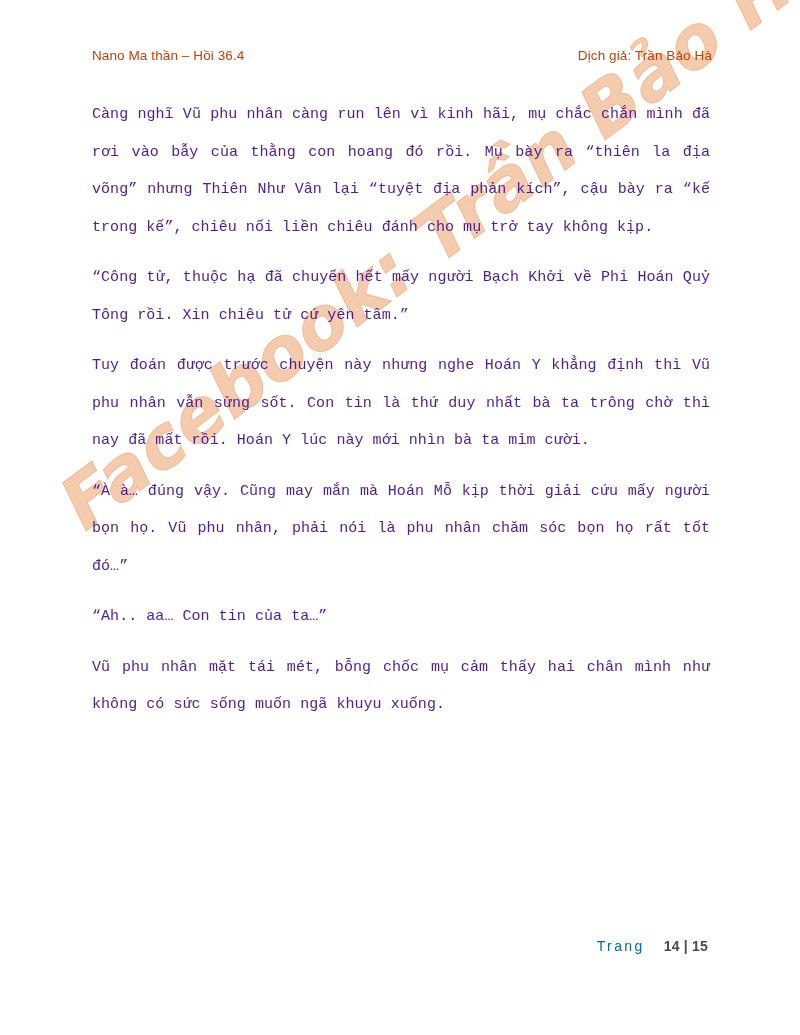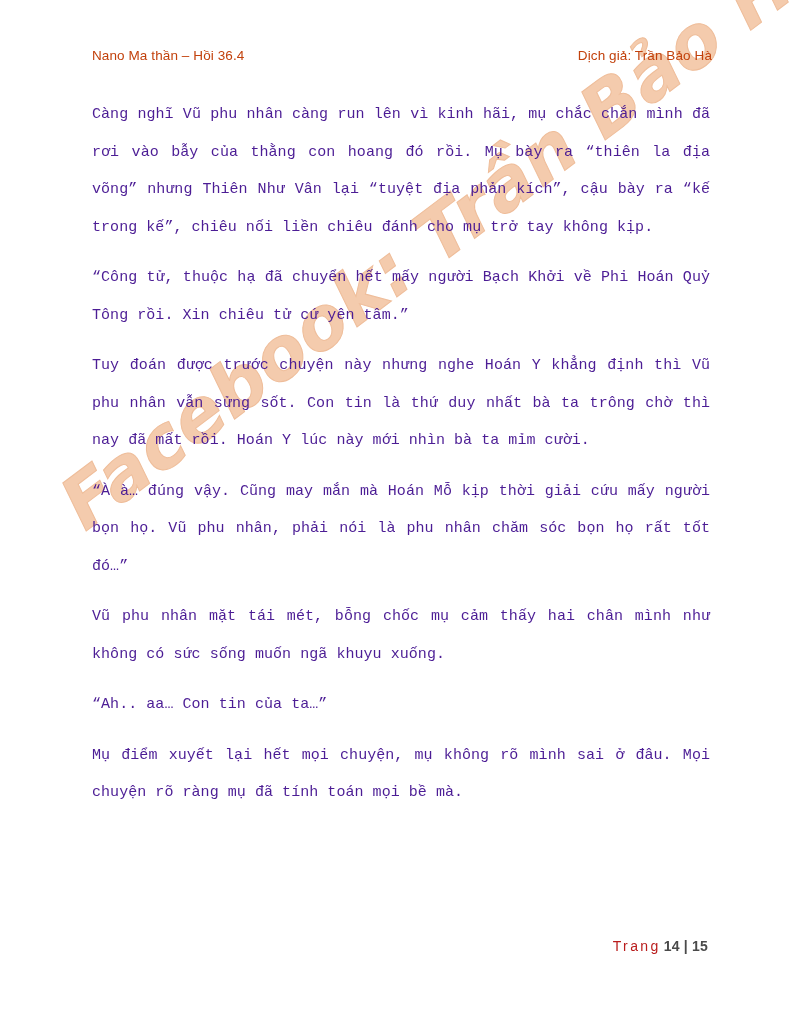--- a/index.html
+++ b/index.html
@@ -109,29 +109,29 @@
   .footer-inner {
     position: absolute;
     right: 92px;
     top: 0;
     font-family: "Liberation Sans", sans-serif;
     font-size: 14px;
     white-space: nowrap;
   }
 
   .footer-label {
-    color: #b91c1c;
+    color: #0369a1;
     letter-spacing: 2.4px;
   }
 
   .footer-pages {
     color: #4a4a4a;
     font-weight: bold;
     letter-spacing: 0.2px;
-    margin-left: 3px;
+    margin-left: 19px;
   }
 </style>
 </head>
 <body>
 
 <div class="page">
 
   <div class="watermark-layer">
     <div class="watermark-text">Facebook: Trần Bảo Hà</div>
   </div>
@@ -141,23 +141,22 @@
       <div class="header-left">Nano Ma thần – Hồi 36.4</div>
       <div class="header-right">Dịch giả: Trần Bảo Hà</div>
     </div>
   </div>
 
   <div class="content">
     <p class="para">Càng nghĩ Vũ phu nhân càng run lên vì kinh hãi, mụ chắc chắn mình đã rơi vào bẫy của thằng con hoang đó rồi. Mụ bày ra “thiên la địa võng” nhưng Thiên Như Vân lại “tuyệt địa phản kích”, cậu bày ra “kế trong kế”, chiêu nối liền chiêu đánh cho mụ trở tay không kịp.</p>
     <p class="para">“Công tử, thuộc hạ đã chuyển hết mấy người Bạch Khởi về Phi Hoán Quỷ Tông rồi. Xin chiêu tử cứ yên tâm.”</p>
     <p class="para">Tuy đoán được trước chuyện này nhưng nghe Hoán Y khẳng định thì Vũ phu nhân vẫn sửng sốt. Con tin là thứ duy nhất bà ta trông chờ thì nay đã mất rồi. Hoán Y lúc này mới nhìn bà ta mỉm cười.</p>
     <p class="para">“À à… đúng vậy. Cũng may mắn mà Hoán Mỗ kịp thời giải cứu mấy người bọn họ. Vũ phu nhân, phải nói là phu nhân chăm sóc bọn họ rất tốt đó…”</p>
+    <p class="para">“Ah.. aa… Con tin của ta…”</p>
     <p class="para">Vũ phu nhân mặt tái mét, bỗng chốc mụ cảm thấy hai chân mình như không có sức sống muốn ngã khuyu xuống.</p>
-    <p class="para">“Ah.. aa… Con tin của ta…”</p>
-    <p class="para">Mụ điểm xuyết lại hết mọi chuyện, mụ không rõ mình sai ở đâu. Mọi chuyện rõ ràng mụ đã tính toán mọi bề mà.</p>
   </div>
 
   <div class="footer">
     <div class="footer-inner">
       <span class="footer-label">Trang</span><span class="footer-pages">14 | 15</span>
     </div>
   </div>
 
 </div>
 

